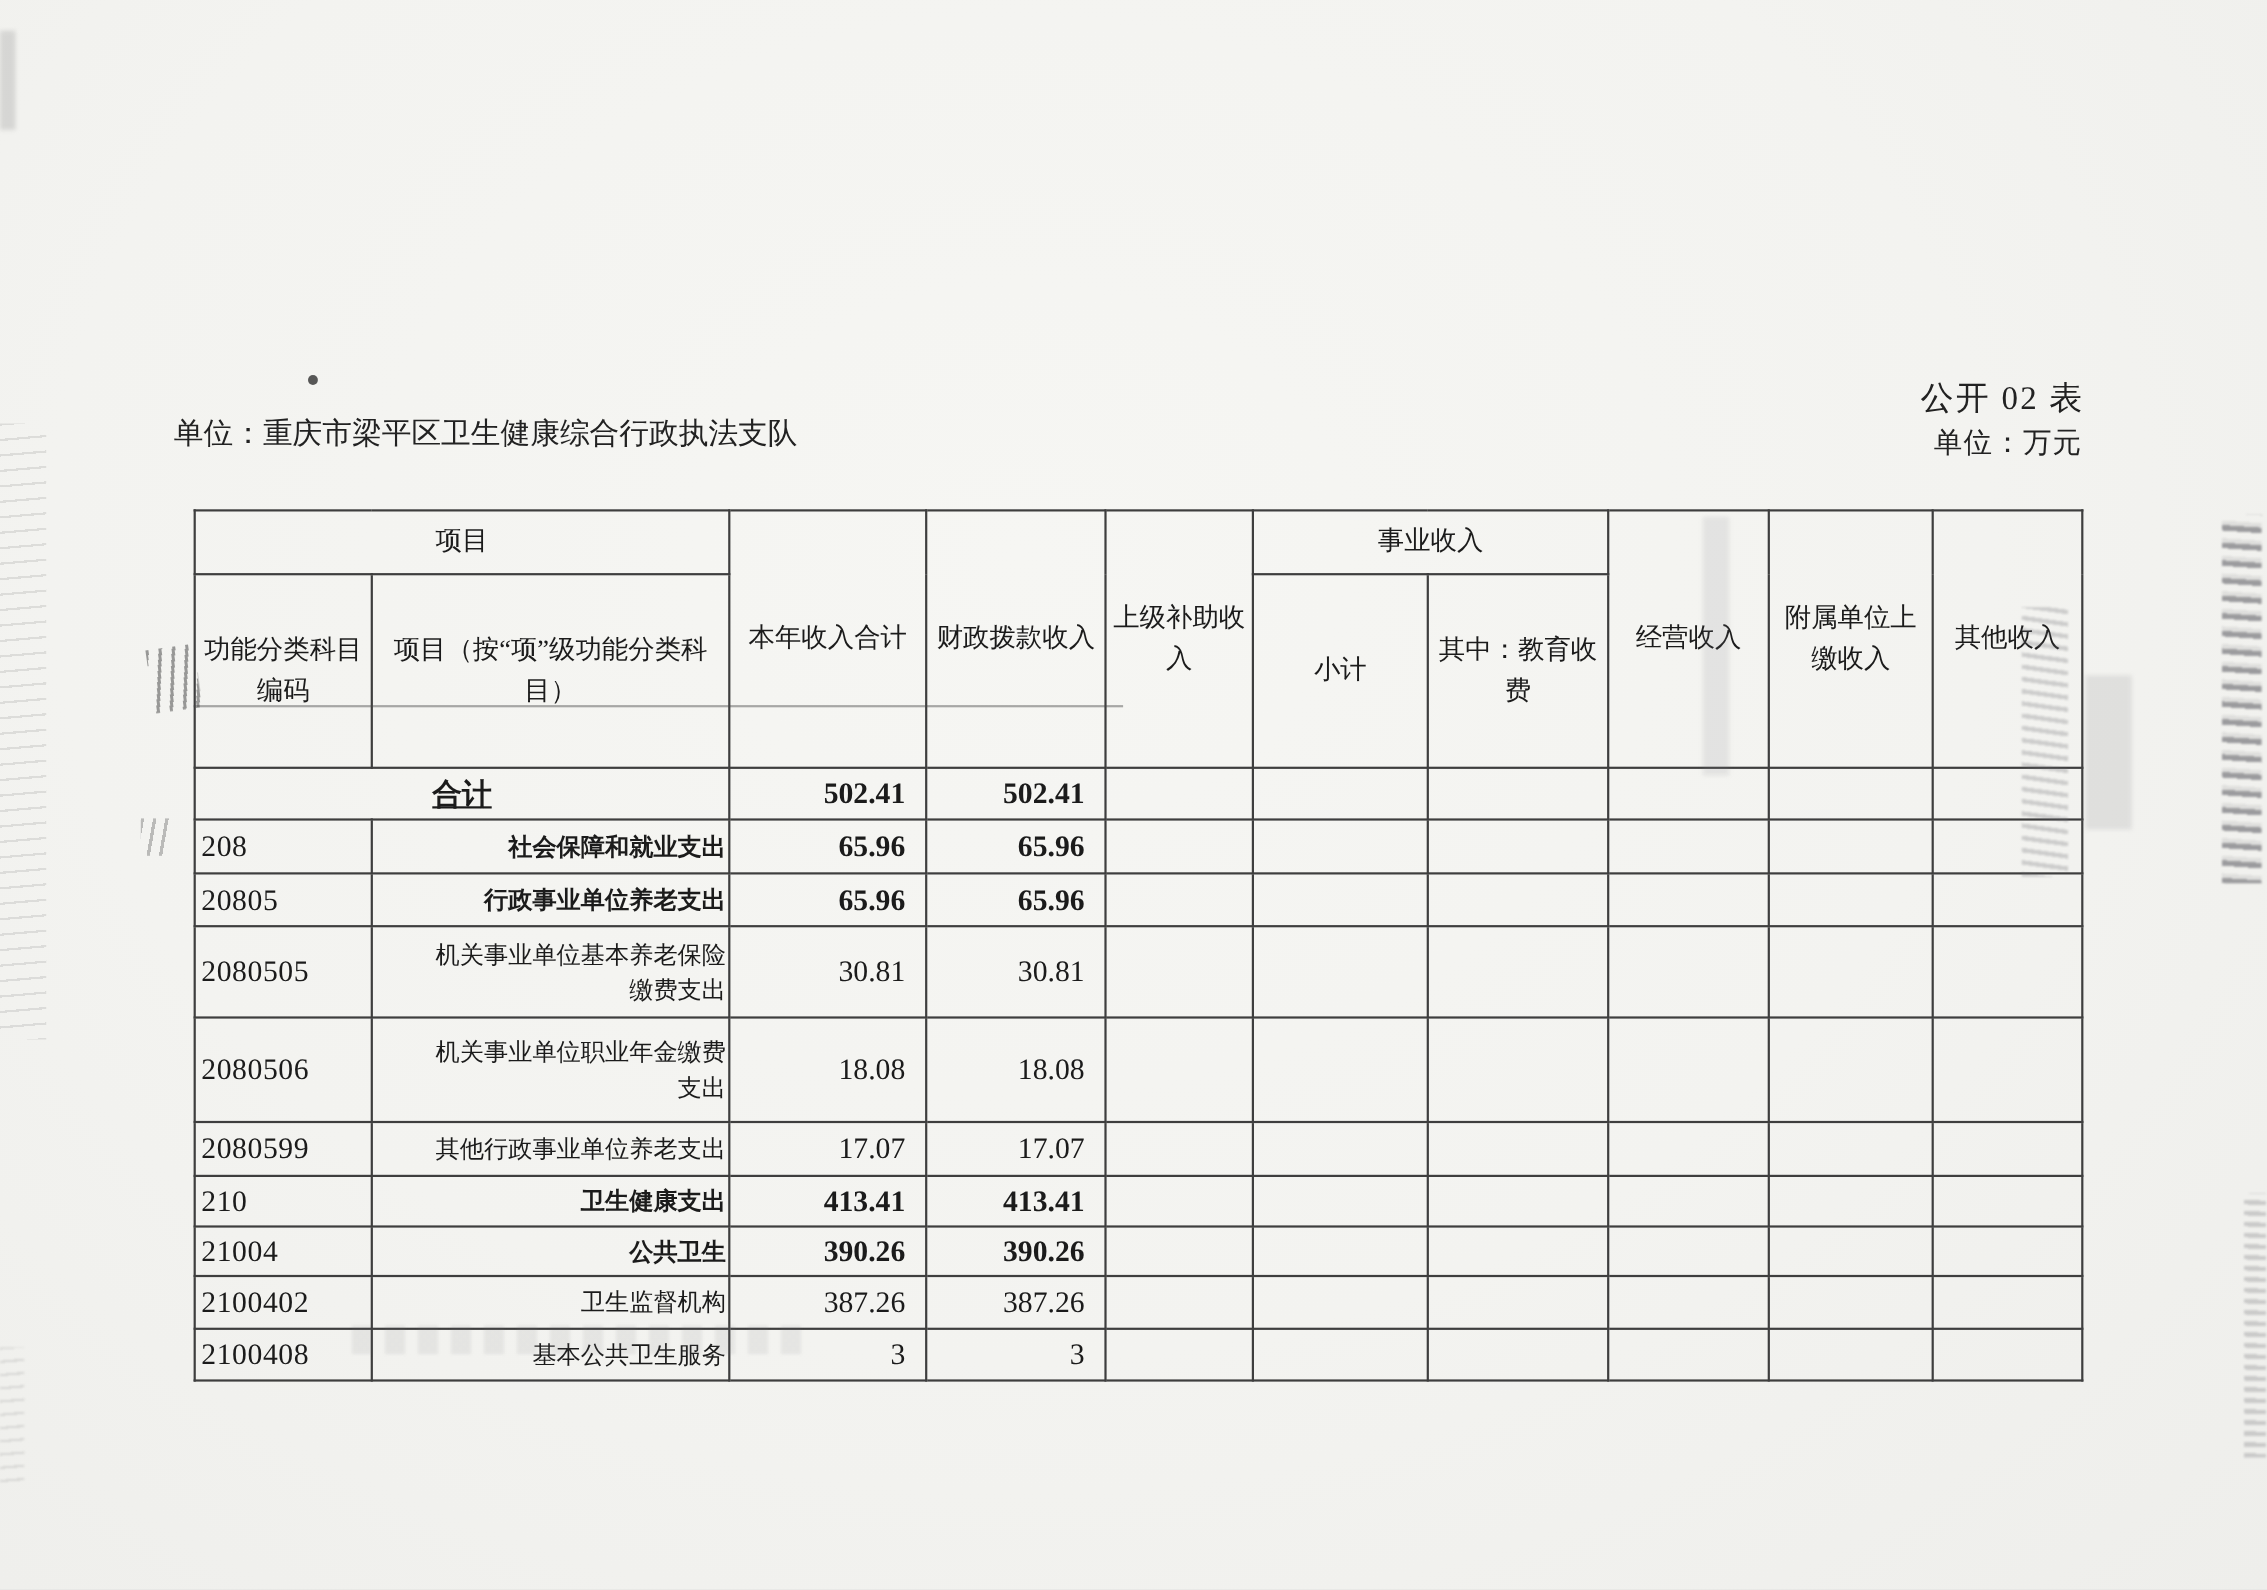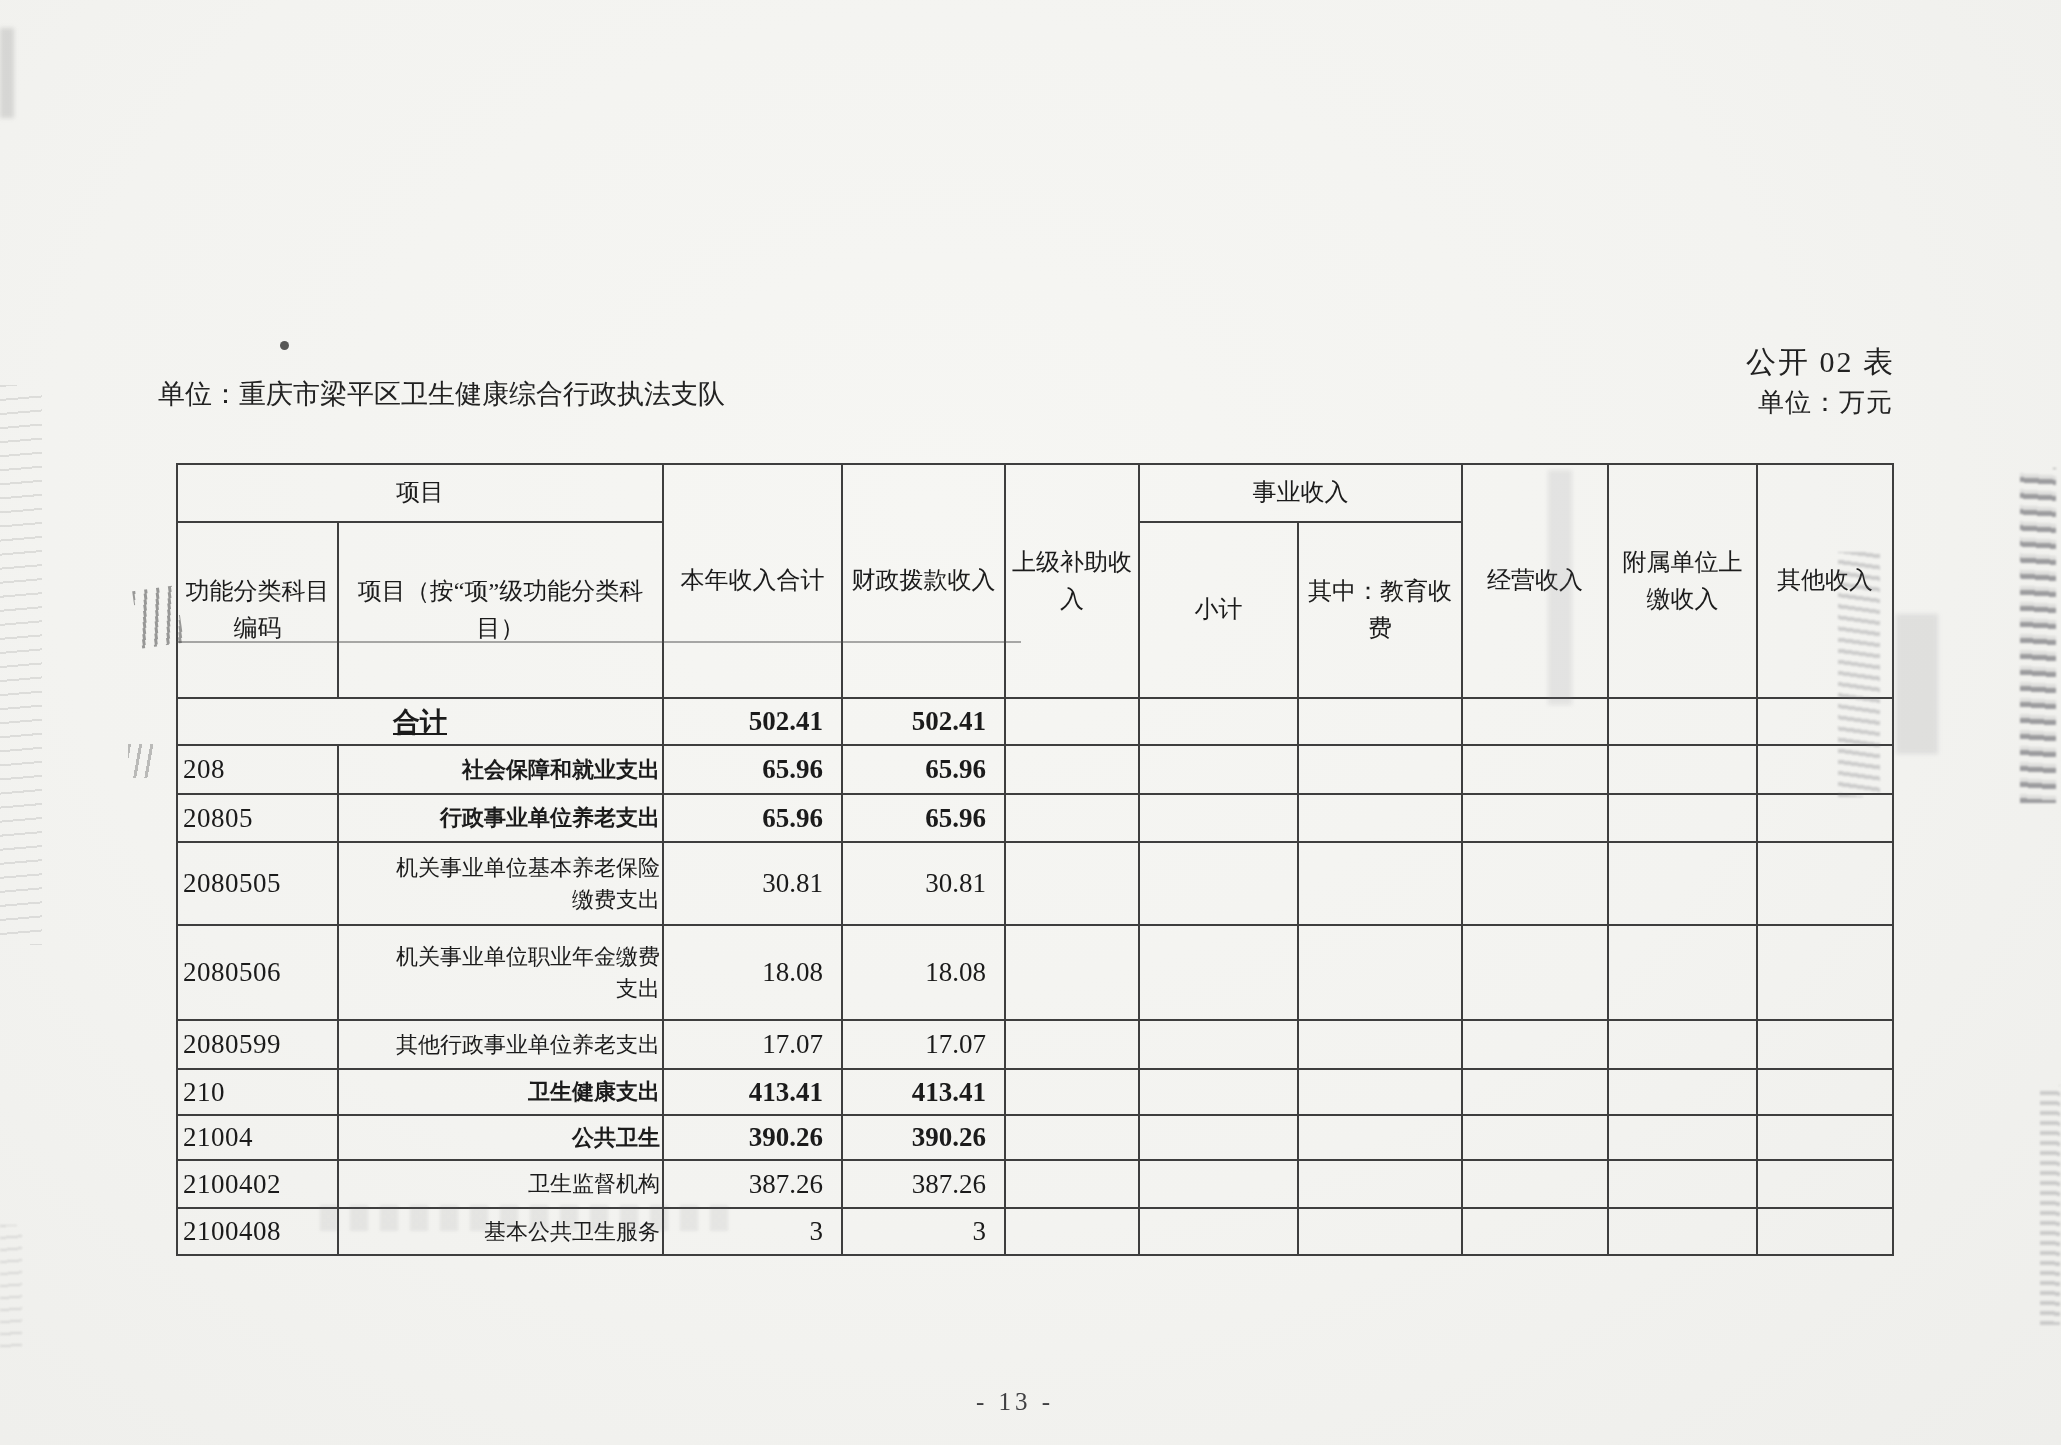--- a/index.html
+++ b/index.html
@@ -206,21 +206,20 @@
       <td></td>
           <td></td>
       <td></td>
           <td></td>
       <td></td>
           <td></td>
     </tr>
   </tbody>
     </table>
 
-  <div class="footer">- 13 -</div>
 
   <div class="artifact" style="left:0;top:385px;width:42px;height:560px;background:repeating-linear-gradient(175deg, rgba(120,120,120,.18) 0 2px, transparent 2px 14px);filter:blur(.6px);"></div>
   <div class="artifact" style="left:0;top:28px;width:14px;height:90px;background:rgba(130,130,130,.25);filter:blur(2px);"></div>
   <div class="artifact" style="left:136px;top:588px;width:44px;height:58px;background:repeating-linear-gradient(100deg, rgba(60,60,60,.5) 0 3px, transparent 3px 12px);filter:blur(.4px);transform:rotate(-8deg);"></div>
   <div class="artifact" style="left:128px;top:744px;width:26px;height:34px;background:repeating-linear-gradient(100deg, rgba(80,80,80,.35) 0 3px, transparent 3px 11px);filter:blur(.5px);"></div>
   <div class="artifact" style="left:280px;top:341px;width:9px;height:9px;border-radius:50%;background:#2f2f2f;opacity:.8;"></div>
   <div class="artifact" style="left:1838px;top:552px;width:42px;height:245px;background:repeating-linear-gradient(8deg, rgba(110,110,115,.28) 0 4px, transparent 4px 11px);filter:blur(1px);"></div>
   <div class="artifact" style="left:2020px;top:468px;width:36px;height:335px;background:repeating-linear-gradient(4deg, rgba(70,70,78,.5) 0 5px, rgba(120,120,125,.15) 5px 9px, transparent 9px 16px);filter:blur(.8px);"></div>
   <div class="artifact" style="left:2040px;top:1085px;width:20px;height:240px;background:repeating-linear-gradient(2deg, rgba(120,120,125,.3) 0 4px, transparent 4px 10px);filter:blur(1px);"></div>
   <div class="artifact" style="left:1548px;top:470px;width:24px;height:235px;background:rgba(130,130,135,.14);filter:blur(2px);"></div>

